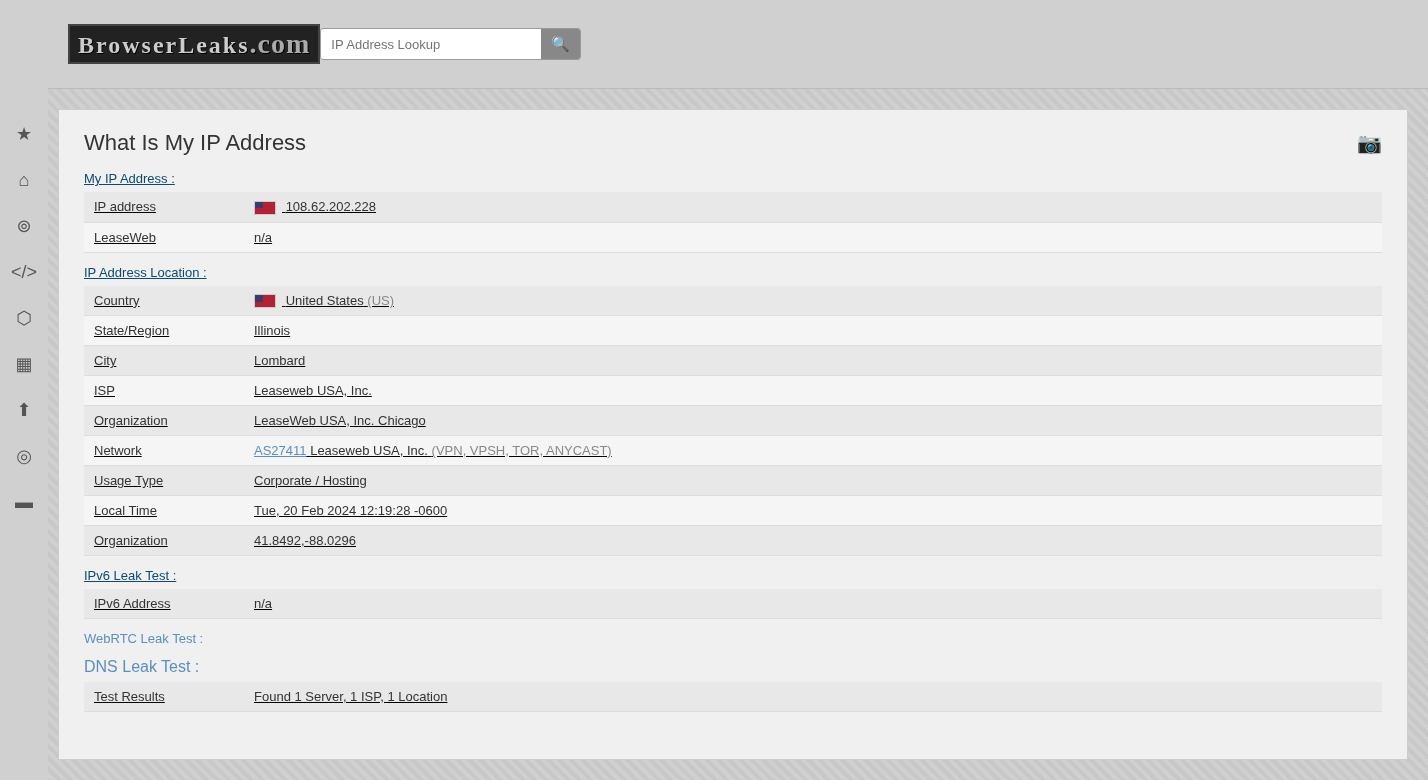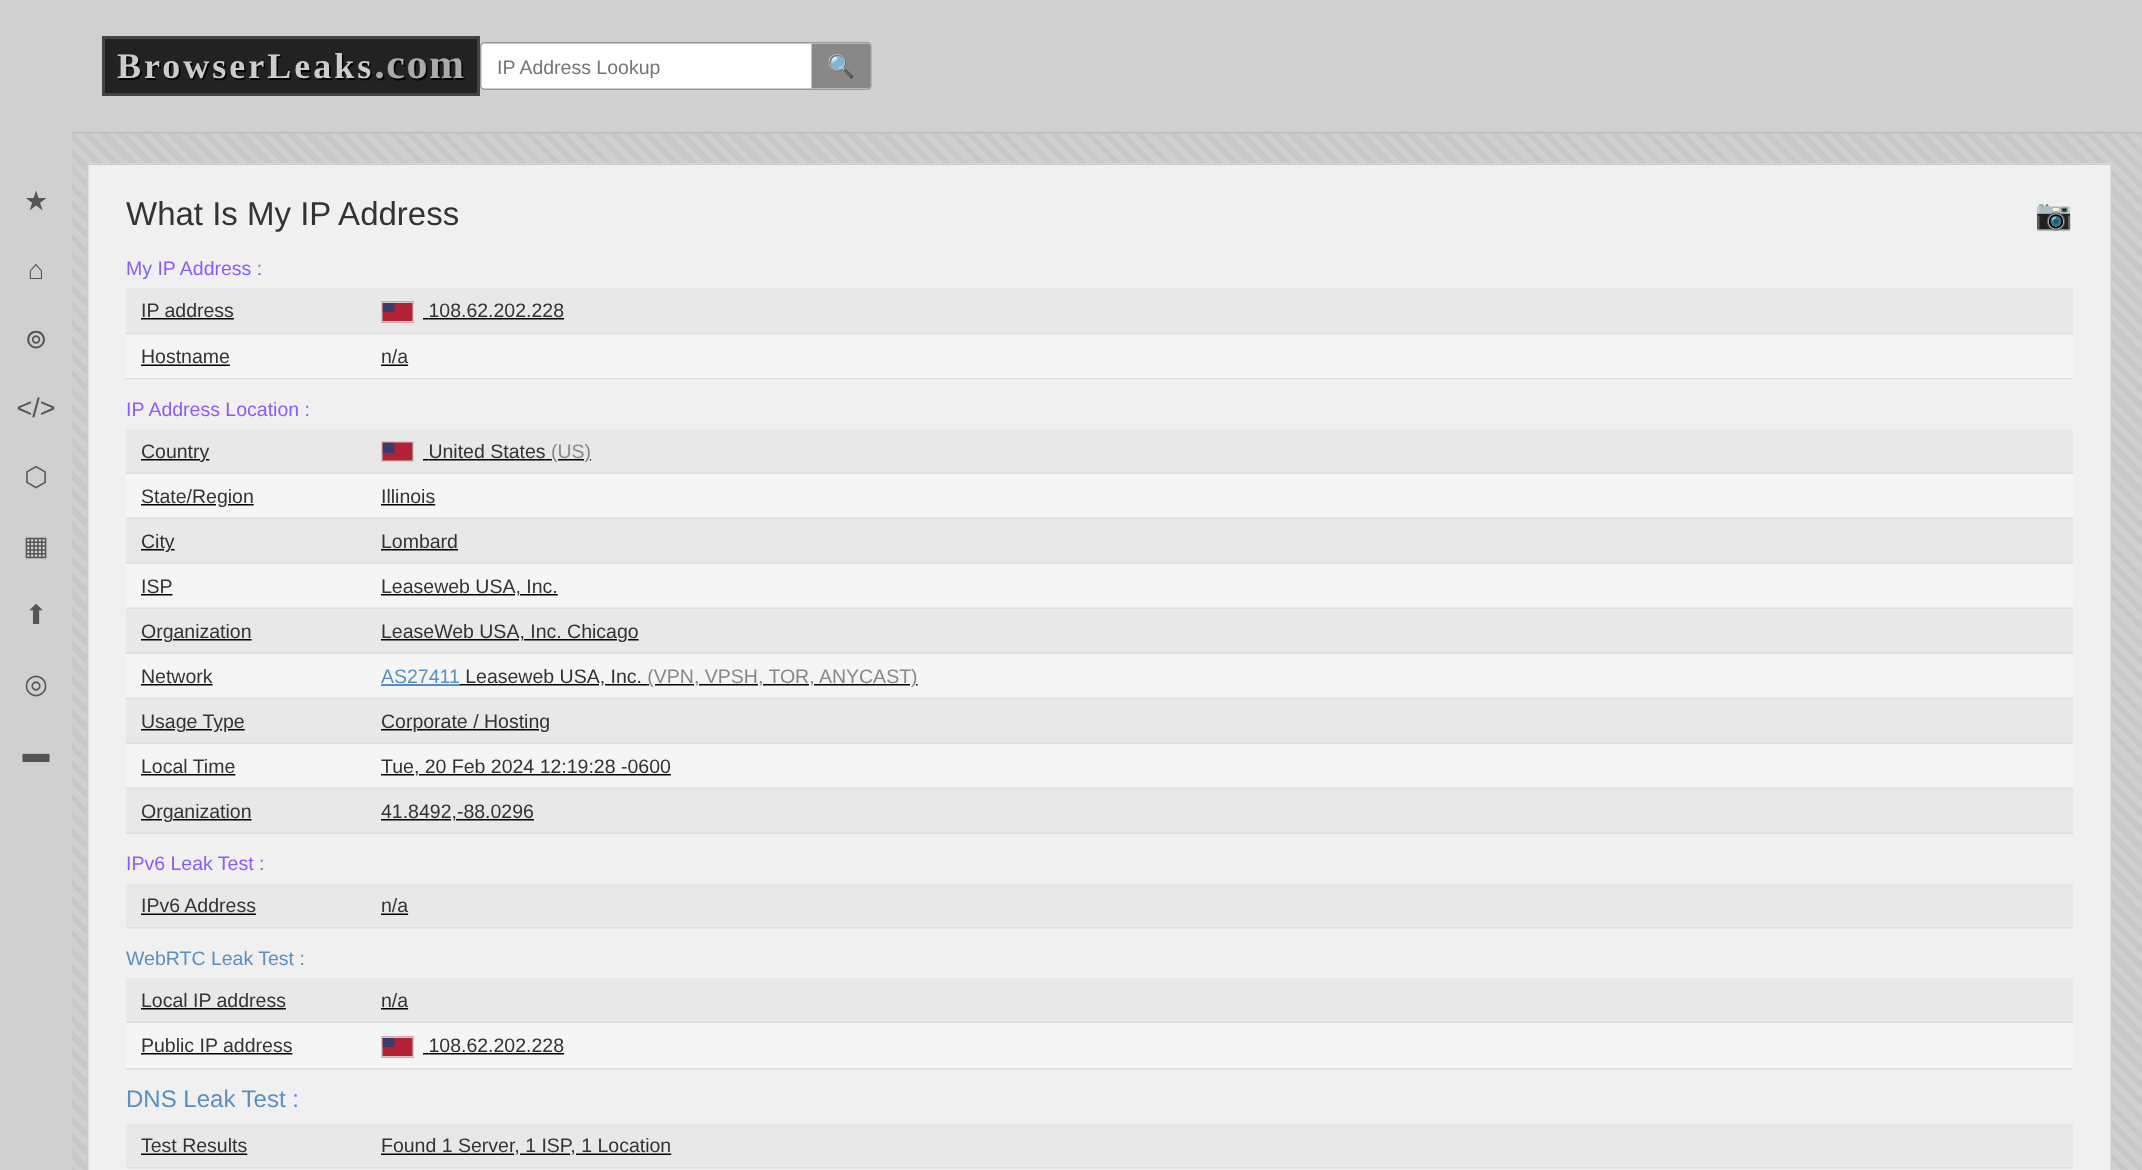--- a/index.html
+++ b/index.html
@@ -114,23 +114,24 @@
     }
 
     .camera-icon {
       font-size: 20px;
       color: #555;
       cursor: pointer;
     }
 
     .section-header {
       font-size: 13px;
-      color: #8b5cf6;
+      color: #0c4a6e;
       margin: 12px 0 6px 0;
       font-weight: normal;
+      text-decoration: underline;
     }
 
     .info-table {
       width: 100%;
       border-collapse: collapse;
       margin-bottom: 6px;
       text-decoration: underline;
     }
 
     .info-table tr {
@@ -244,21 +245,21 @@
     <table class="info-table">
       <tbody>
           <tr>
         <td>IP address</td>
         <td>
           <span class="flag us-flag"></span>
           <span>108.62.202.228</span>
         </td>
       </tr>
       <tr>
-        <td>Hostname</td>
+        <td>LeaseWeb</td>
         <td>n/a</td>
       </tr>
     </tbody>
       </table>
 
     <div class="section-header">IP Address Location :</div>
     <table class="info-table">
       <tbody>
           <tr>
         <td>Country</td>
@@ -311,35 +312,20 @@
     <table class="info-table">
       <tbody>
           <tr>
         <td>IPv6 Address</td>
         <td>n/a</td>
       </tr>
     </tbody>
       </table>
 
     <div class="webrtc-header">WebRTC Leak Test :</div>
-    <table class="info-table">
-      <tbody>
-          <tr>
-        <td>Local IP address</td>
-        <td>n/a</td>
-      </tr>
-      <tr>
-        <td>Public IP address</td>
-        <td>
-          <span class="flag us-flag"></span>
-          <span>108.62.202.228</span>
-        </td>
-      </tr>
-    </tbody>
-      </table>
 
     <div class="dns-header">DNS Leak Test :</div>
     <table class="info-table">
       <tbody>
           <tr>
         <td>Test Results</td>
         <td>Found 1 Server, 1 ISP, 1 Location</td>
       </tr>
 
     </tbody>

